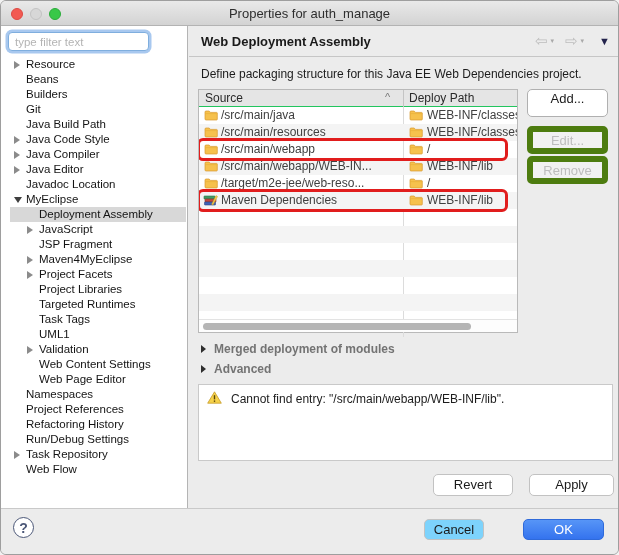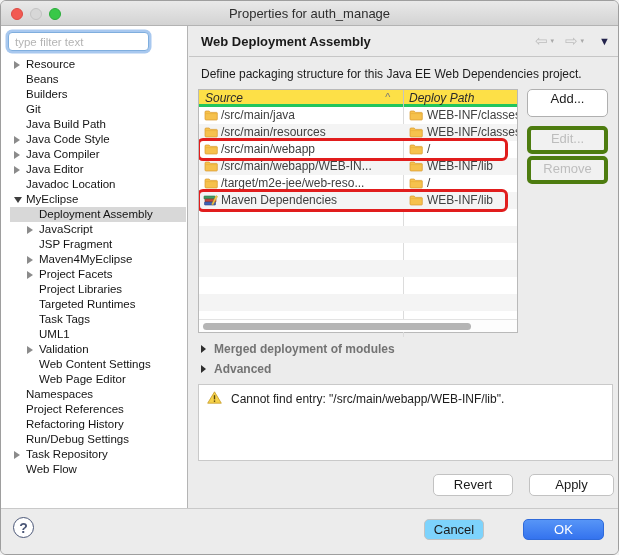--- a/index.html
+++ b/index.html
@@ -35,43 +35,43 @@
   .panel-header{position:absolute;left:0;top:0;width:100%;height:31px;border-bottom:1px solid #c6c6c6;}
   .panel-title{position:absolute;left:12px;top:8px;font-size:13px;font-weight:bold;color:#1a1a1a;}
   .nav{position:absolute;right:10px;top:7px;display:flex;align-items:center;gap:3px;}
   .nav .arrow{font-size:15px;color:#bdbdbd;line-height:16px;}
   .nav .mini{font-size:7px;color:#a9a9a9;margin-right:8px;}
   .nav .viewmenu{font-size:11px;color:#23234c;margin-left:4px;}
   .desc{position:absolute;left:12px;top:41px;font-size:12px;color:#1c1c1c;}
   
   .table{position:absolute;left:9px;top:63px;width:320px;height:244px;background:#fff;
          border:1px solid #b9b9b9;}
-  .thead{position:absolute;left:0;top:0;width:100%;height:17px;background:#fde047;
-         border-bottom:3px solid #22c55e;font-size:12px;color:#2a2a2a;font-style:italic;}
+  .thead{position:absolute;left:0;top:0;width:100%;height:17px;background:#e5e5e5;
+         border-bottom:1px solid #22c55e;font-size:12px;color:#2a2a2a;}
   .th-source{position:absolute;left:6px;top:1px;}
   .th-caret{position:absolute;left:186px;top:1px;color:#777;font-size:11px;}
   .th-deploy{position:absolute;left:210px;top:1px;}
   .col-divider{position:absolute;left:204px;top:0;width:1px;height:230px;background:#dcdcdc;}
   .col-divider.hdr{height:17px;background:#c4c4c4;z-index:3;}
   .rows{position:absolute;left:0;top:17px;width:100%;height:213px;overflow:hidden;}
   .trow{position:relative;height:17px;line-height:17px;font-size:12px;color:#404040;white-space:nowrap;}
   .trow.alt{background:#f4f4f4;}
   .cell-src{position:absolute;left:22px;top:0;width:176px;overflow:hidden;text-overflow:clip;}
   .cell-dep{position:absolute;left:228px;top:0;}
   .ficon{position:absolute;top:3px;width:14px;height:11px;}
   .ficon.src{left:5px;} .ficon.dep{left:210px;}
   .licon{position:absolute;left:4px;top:2px;width:15px;height:13px;}
   .hscroll{position:absolute;left:0;bottom:0;width:100%;height:13px;background:#fdfdfd;border-top:1px solid #e3e3e3;}
   .hthumb{position:absolute;left:4px;top:3px;width:268px;height:7px;border-radius:4px;background:#b4b4b4;}
   .red-box{position:absolute;left:-2px;width:311px;height:23px;border:3px solid #e11d1d;
            border-radius:6px;pointer-events:none;z-index:5;}
   
   .btn{position:absolute;height:28px;border-radius:5px;font-size:13px;text-align:center;line-height:18px;}
   .btn.enabled{background:#ffffff;border:1px solid #b0b0b0;color:#1a1a1a;}
-  .btn.disabled{background:#f1f1f1;border:4px solid #4d7c0f;color:#bdbdbd;}
+  .btn.disabled{background:#f1f1f1;border:6px solid #4d7c0f;color:#bdbdbd;}
   .btn-add{left:338px;top:63px;width:81px;}
   .btn-edit{left:338px;top:100px;width:81px;}
   .btn-remove{left:338px;top:130px;width:81px;}
   
   .section{position:absolute;left:12px;font-size:12px;font-weight:bold;color:#737373;}
   .section .sarrow{display:inline-block;width:0;height:0;border-left:5px solid #2e2e2e;
                    border-top:4px solid transparent;border-bottom:4px solid transparent;margin-right:8px;}
   .sec1{top:316px;} .sec2{top:336px;}
   
   .warnbox{position:absolute;left:9px;top:358px;width:415px;height:77px;background:#fff;border:1px solid #c9c9c9;}

